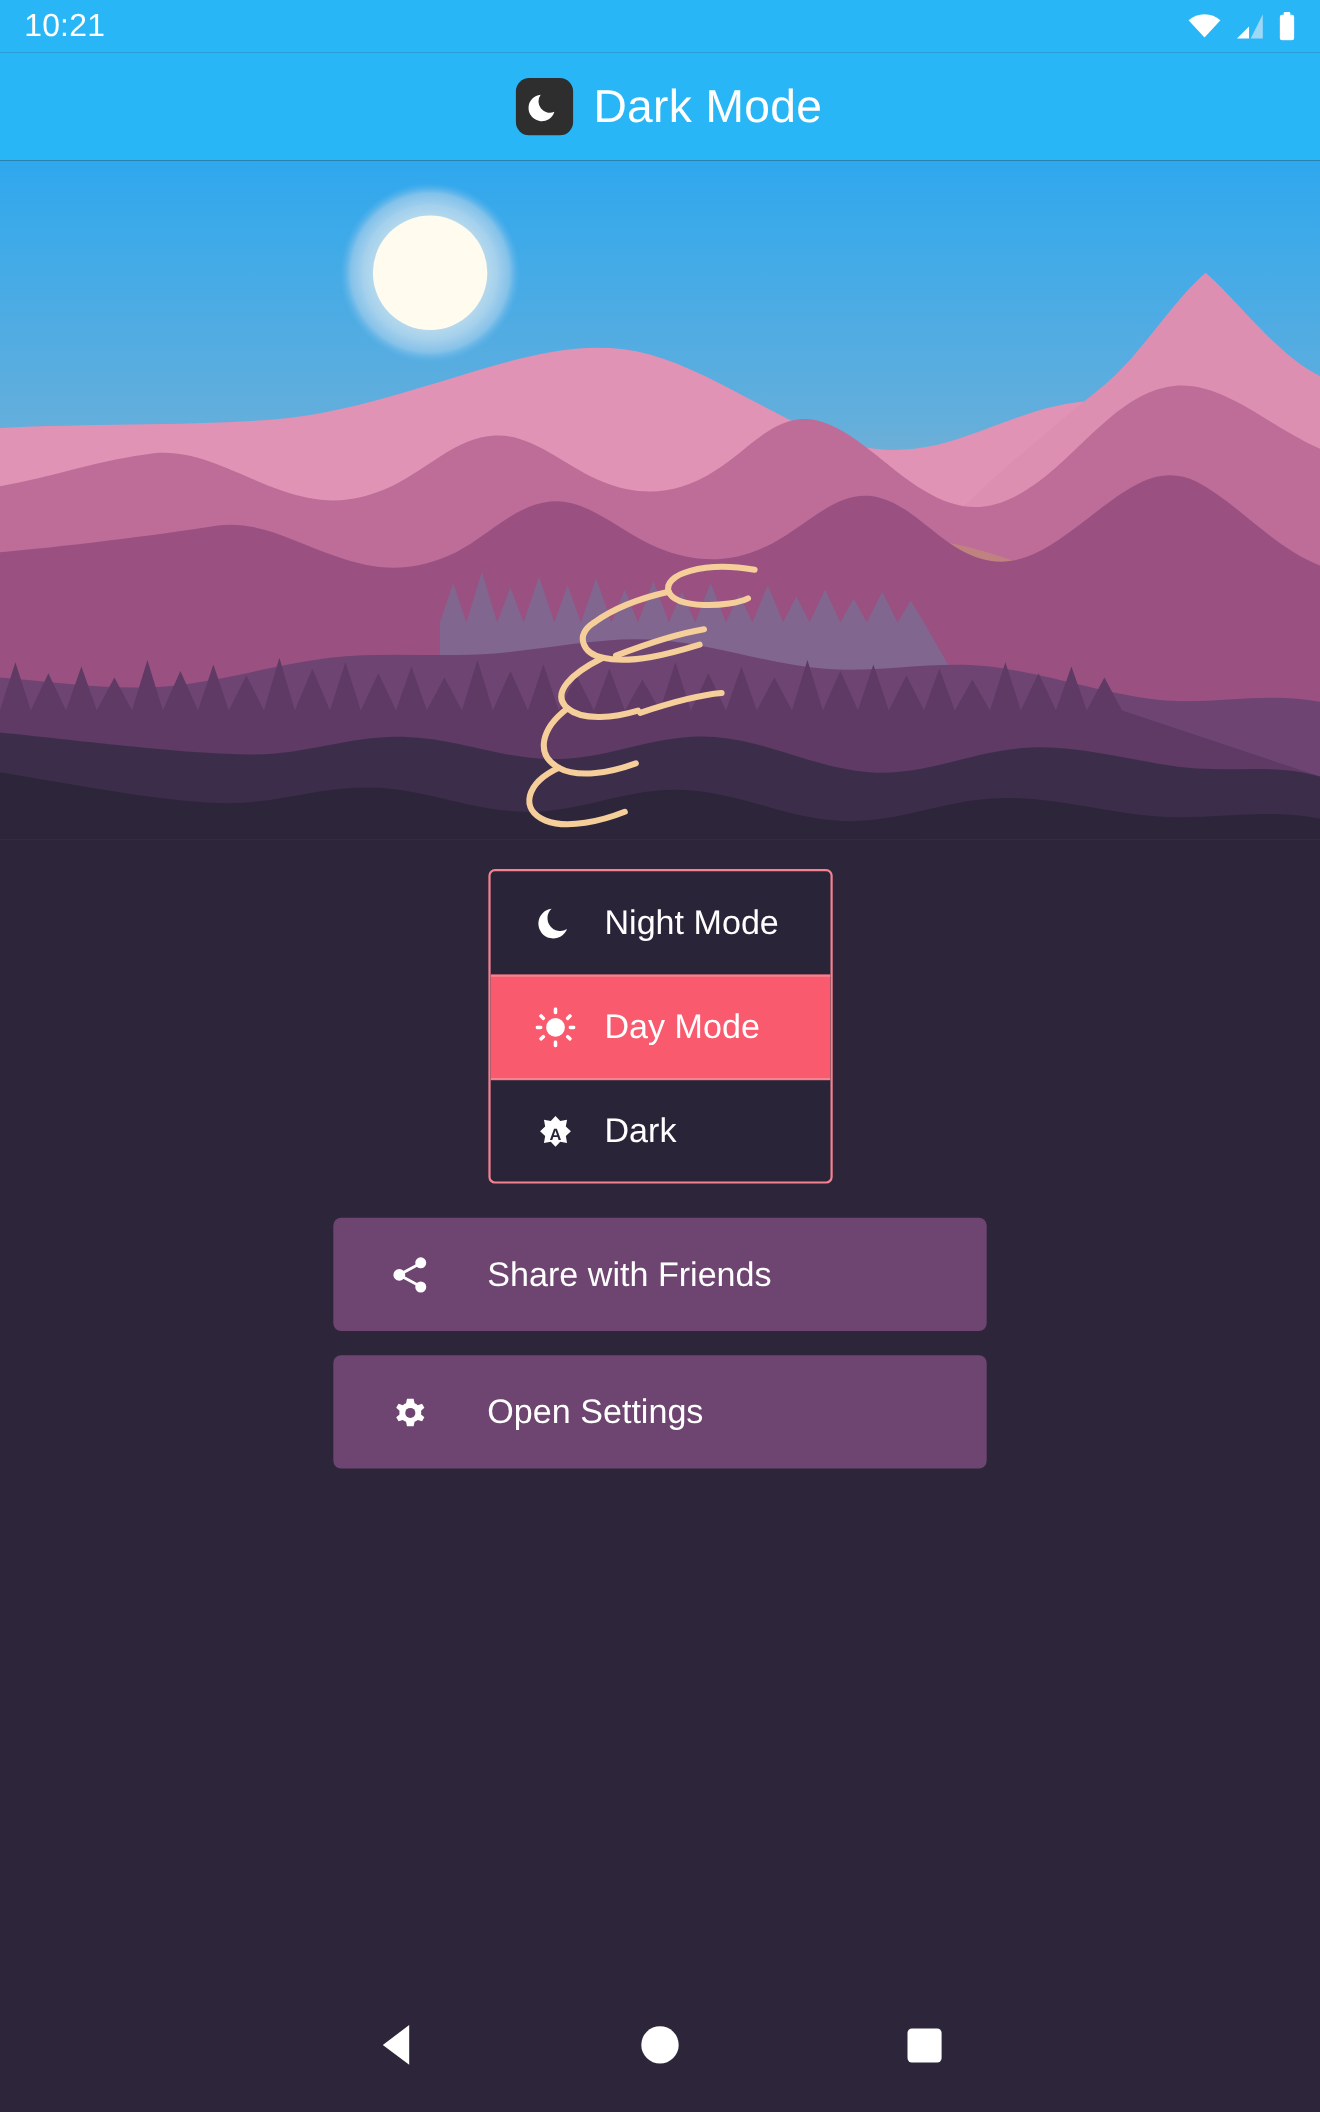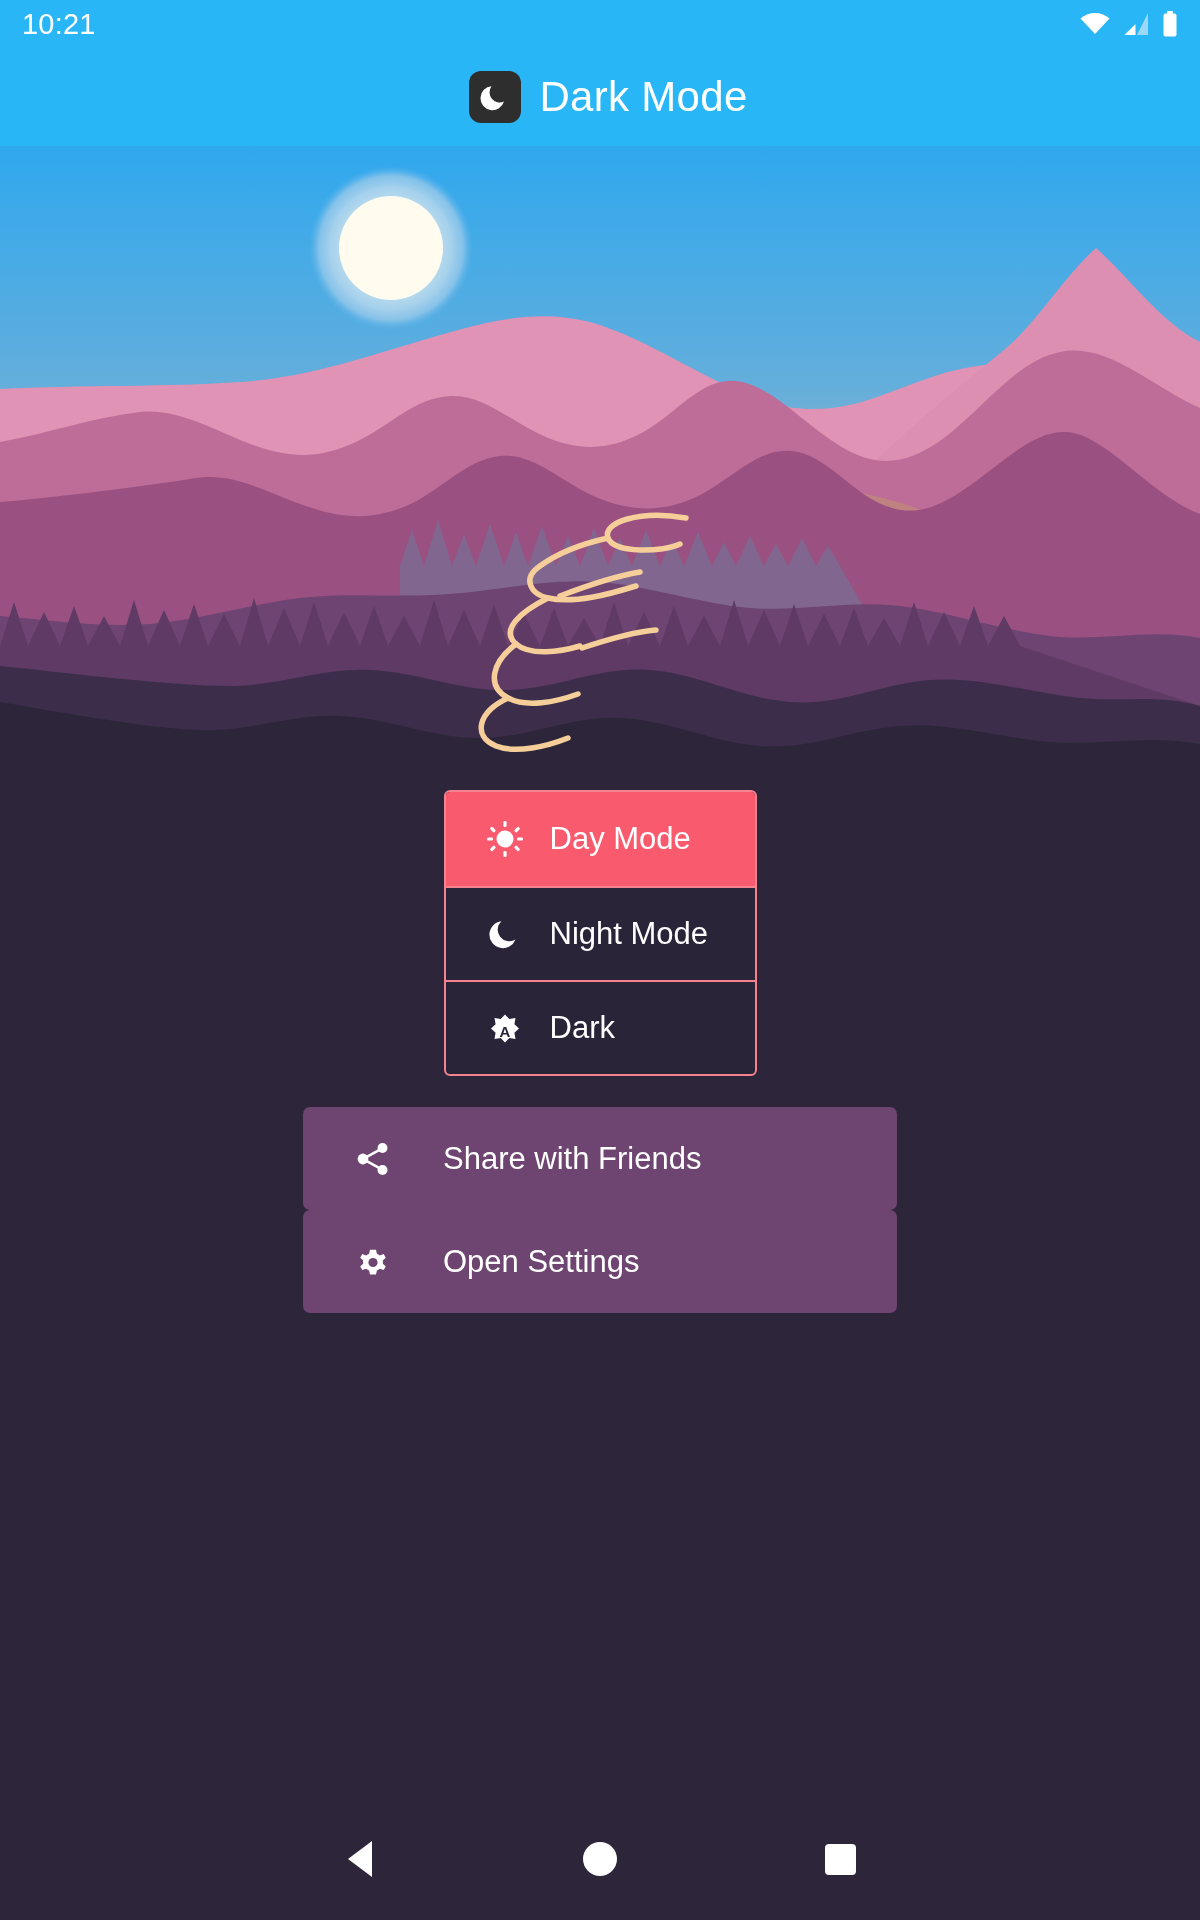--- a/index.html
+++ b/index.html
@@ -99,21 +99,21 @@
     color:#ffffff;
     font-size:31px; font-weight:400;
     margin-left:22px;
     white-space:nowrap;
   }
 
   
   .actions {
     width:594px;
     margin-top:31px;
-    display:flex; flex-direction:column; 
+    display:flex; flex-direction:column; gap:22px;
   }
   .action-btn {
     height:103px;
     background:#6E4470;
     border:none;
     border-radius:7px;
     display:flex; align-items:center;
     padding-left:48px;
     cursor:pointer;
     font-family:inherit;
@@ -341,20 +341,29 @@
         <path d="M560 450 C586 440 616 430 640 426"></path>
         <path d="M582 502 C606 494 632 486 656 484"></path>
       </g>
     </svg>
   </div>
 
   <div class="content">
 
     <div class="mode-card">
 
+      <div class="mode-row">
+        <span class="mode-icon">
+          <svg width="38" height="38" viewBox="0 0 38 38">
+            <path d="M29.5 24.5 A13.5 13.5 0 1 1 15.4 6.2 A11.6 11.6 0 0 0 29.5 24.5 Z" fill="#FFFFFF"></path>
+          </svg>
+        </span>
+        <span class="mode-label">Night Mode</span>
+      </div>
+
       <div class="mode-row selected">
         <span class="mode-icon">
           <svg width="38" height="38" viewBox="0 0 38 38">
             <circle cx="19" cy="19" r="8.5" fill="#FFFFFF"></circle>
             <g fill="#FFFFFF">
               <rect x="17.4" y="1" width="3.2" height="6" rx="1.3"></rect>
               <rect x="17.4" y="31" width="3.2" height="6" rx="1.3"></rect>
               <rect x="1" y="17.4" width="6" height="3.2" rx="1.3"></rect>
               <rect x="31" y="17.4" width="6" height="3.2" rx="1.3"></rect>
               <rect x="5.3" y="6.6" width="3.2" height="6" rx="1.3" transform="rotate(-45 6.9 9.6)"></rect>
@@ -363,29 +372,20 @@
               <rect x="29.5" y="6.6" width="3.2" height="6" rx="1.3" transform="rotate(45 31.1 9.6)"></rect>
             </g>
           </svg>
         </span>
         <span class="mode-label">Day Mode</span>
       </div>
 
       <div class="mode-row">
         <span class="mode-icon">
           <svg width="38" height="38" viewBox="0 0 38 38">
-            <path d="M29.5 24.5 A13.5 13.5 0 1 1 15.4 6.2 A11.6 11.6 0 0 0 29.5 24.5 Z" fill="#FFFFFF"></path>
-          </svg>
-        </span>
-        <span class="mode-label">Night Mode</span>
-      </div>
-
-      <div class="mode-row">
-        <span class="mode-icon">
-          <svg width="38" height="38" viewBox="0 0 38 38">
             <path d="M19 1.5 l4.3 4.6 l6.2 -1.1 l-1.1 6.2 l4.6 4.3 l-4.6 4.3 l1.1 6.2 l-6.2 -1.1 l-4.3 4.6 l-4.3 -4.6 l-6.2 1.1 l1.1 -6.2 l-4.6 -4.3 l4.6 -4.3 l-1.1 -6.2 l6.2 1.1 Z" fill="#FFFFFF" transform="translate(0,4)"></path>
             <text x="19" y="27.5" font-family="Liberation Sans, sans-serif" font-size="15" font-weight="bold" fill="#2A2438" text-anchor="middle">A</text>
           </svg>
         </span>
         <span class="mode-label">Dark</span>
       </div>
 
     </div>
 
     <div class="actions">

